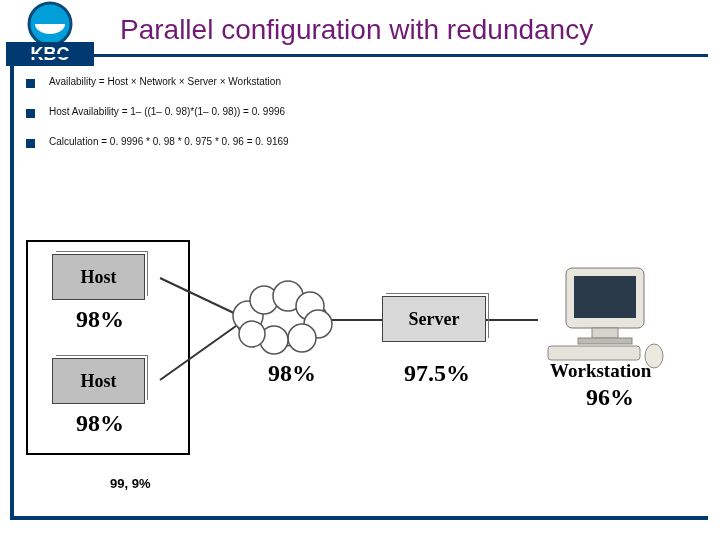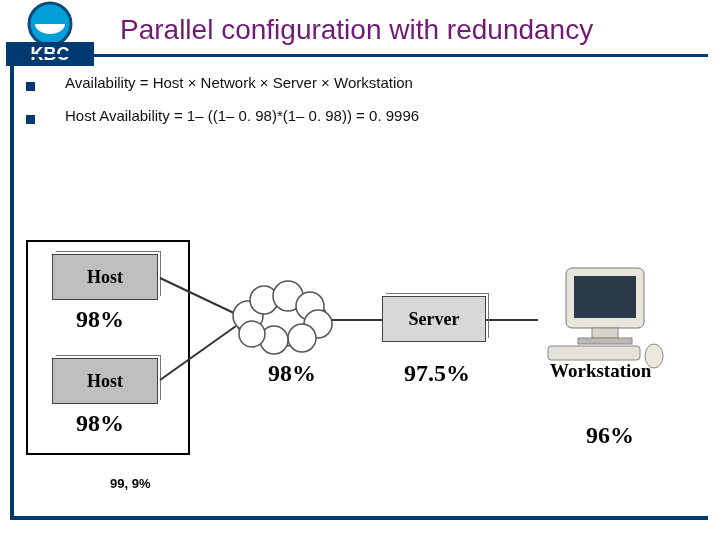--- a/index.html
+++ b/index.html
@@ -27,35 +27,35 @@
     font-size: 28px; color: #701a75;
   }
   .title-underline {
     position: absolute; left: 14px; top: 54px; right: 12px;
     height: 3px; background: #003a70;
   }
   .bullets {
     position: absolute; left: 26px; top: 74px; right: 20px;
   }
   .bullet-row {
-    display: flex; align-items: flex-end;
+    display: flex; align-items: center;
     margin-bottom: 16px;
-    font-size: 15px; color: #111; gap: 16px;
+    font-size: 10px; color: #111;
   }
   .bullet-sq {
     width: 9px; height: 9px; background: #003a70;
     margin-top: 5px; margin-right: 14px; flex: 0 0 auto;
   }
   .diagram {
     position: absolute; left: 26px; top: 240px;
     width: 670px; height: 220px;
   }
   .hostbox {
     position: absolute;
-    width: 106px; height: 46px;
+    width: 93px; height: 46px;
     border: 1px solid #444;
     background: #bfbfbf;
     display: flex; align-items: center; justify-content: center;
     font-family: "Times New Roman", serif;
     font-size: 18px; font-weight: bold;
   }
   .hostbox::after {
     content: ""; position: absolute; right: -4px; top: -4px;
     width: 100%; height: 100%;
     border-right: 1px solid #777; border-top: 1px solid #777;
@@ -105,20 +105,24 @@
 
 <div class="bullets">
   <div class="bullet-row">
     <div class="bullet-sq"></div>
     <div>Availability = Host × Network × Server × Workstation</div>
   </div>
   <div class="bullet-row">
     <div class="bullet-sq"></div>
     <div>Host Availability = 1– ((1– 0. 98)*(1– 0. 98)) = 0. 9996</div>
   </div>
+  <div class="bullet-row">
+    <div class="bullet-sq"></div>
+    <div>Calculation = 0. 9996 * 0. 98 * 0. 975 * 0. 96 = 0. 9169</div>
+  </div>
 </div>
 
 <div class="diagram">
 
   <div class="outlinebox" style="left:0; top:0; width:164px; height:215px;"></div>
 
   <div class="hostbox" style="left:26px; top:14px;">
     <span>Host</span>
   </div>
   <div class="pct" style="left:50px; top:66px;">98%</div>
@@ -156,17 +160,17 @@
 
   <svg style="position:absolute; left:512px; top:20px;" width="130" height="110">
     <rect x="28" y="8" width="78" height="60" rx="6" fill="#e8e6dc" stroke="#777"></rect>
     <rect x="36" y="16" width="62" height="42" fill="#2a3a4a"></rect>
     <rect x="54" y="68" width="26" height="10" fill="#d7d5cb" stroke="#888"></rect>
     <rect x="40" y="78" width="54" height="6" fill="#bdbab0" stroke="#888"></rect>
     <rect x="10" y="86" width="92" height="14" rx="3" fill="#e5e3d9" stroke="#888"></rect>
     <ellipse cx="116" cy="96" rx="9" ry="12" fill="#eceade" stroke="#888"></ellipse>
   </svg>
   <div class="nodelabel" style="left:524px; top:120px;">Workstation</div>
-  <div class="pct" style="left:560px; top:144px;margin-top:38px;">96%</div>
+  <div class="pct" style="left:560px; top:144px;">96%</div>
 
 </div>
 
 <div class="combined-pct">99, 9%</div>
 
 </body></html>

